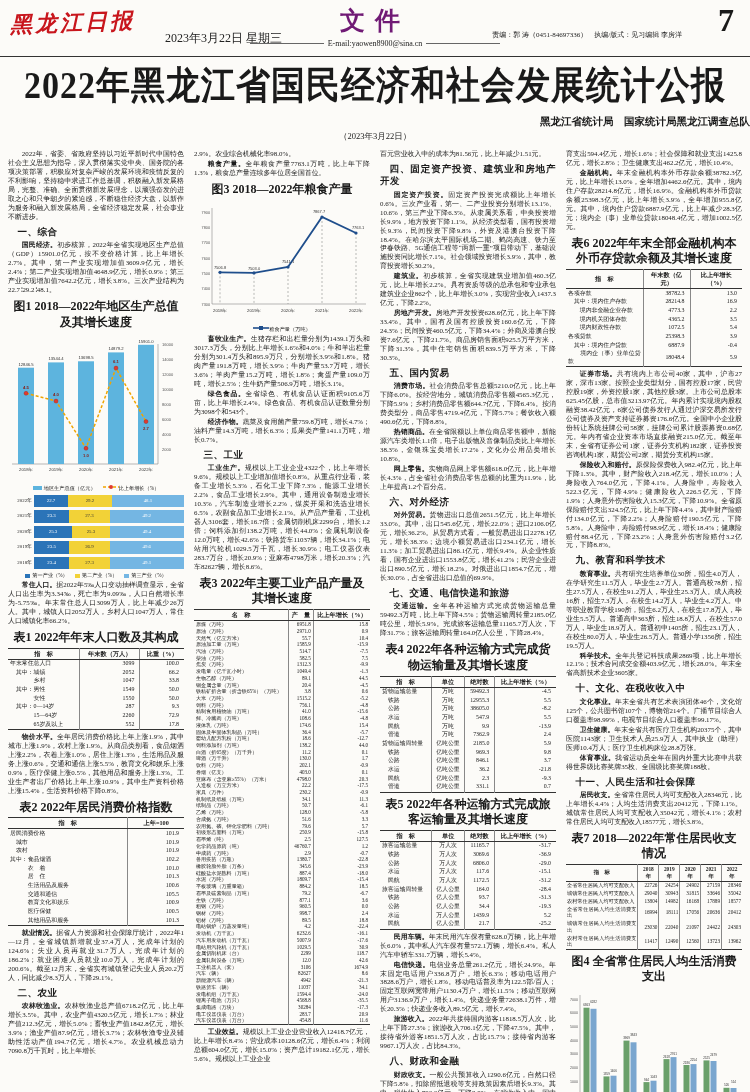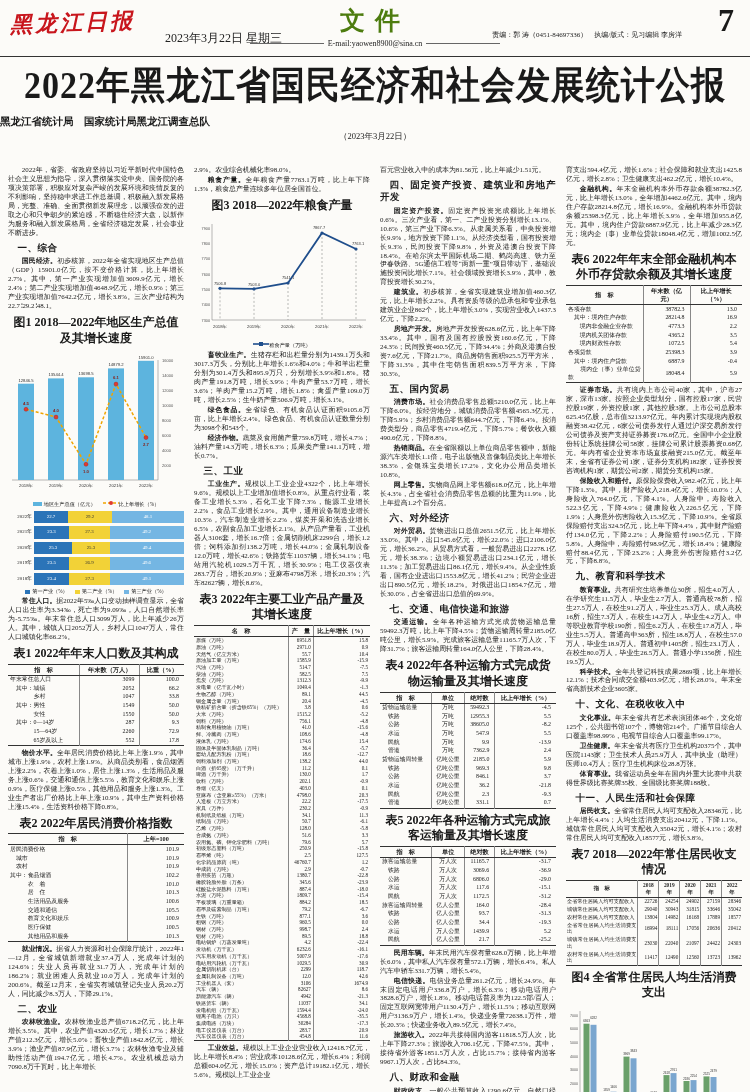--- a/index.html
+++ b/index.html
@@ -4,30 +4,30 @@
 <style>
   html,body{margin:0;padding:0;background:#e8e8e4;}
   .page{position:relative;width:750px;height:1092px;margin:0 auto;background:#fcfbf8;color:#1a1a1a;
         font-family:"Liberation Serif",serif;overflow:hidden;}
   
   .hdr{position:relative;height:56px;border-bottom:1.5px solid #333;}
   .masthead{position:absolute;left:10px;top:8px;color:#c8161d;font-size:22px;font-weight:bold;
             font-style:italic;letter-spacing:3px;transform:rotate(-2deg);}
   .hdr-date{position:absolute;left:165px;top:30px;font-size:12px;color:#222;text-align:center;}
   .hdr-center{position:absolute;left:250px;top:4px;width:250px;text-align:center;}
-  .hdr-section{color:#4d7c0f;font-size:25px;font-weight:bold;letter-spacing:10px;}
+  .hdr-section{color:#701a75;font-size:25px;font-weight:bold;letter-spacing:10px;}
   .hdr-mail{display:flex;align-items:center;gap:4px;font-size:8px;color:#222;margin-top:2px;}
   .hdr-mail:before,.hdr-mail:after{content:"";flex:1;border-top:1px solid #666;}
   .hdr-editors{position:absolute;right:68px;top:30px;font-size:7px;color:#222;}
   .hdr-page{position:absolute;right:16px;top:2px;font-size:32px;font-weight:bold;}
   
   .headline{font-size:34px;font-weight:900;text-align:center;letter-spacing:1px;margin:6px 6px 0;
             transform:scaleY(1.12);}
-  .byline{text-align:left;font-size:10.5px;font-weight:bold;margin-top:6px;}
-  .dateline{text-align:center;font-size:8.5px;margin:2px 0 19px;}
+  .byline{text-align:right;font-size:10.5px;font-weight:bold;margin-top:6px;}
+  .dateline{text-align:center;font-size:8.5px;margin:2px 0 3px;}
   
   .cols{display:flex;gap:10px;padding:4px 8px 0;}
   .col{flex:0 0 176px;width:176px;height:950px;overflow:hidden;font-size:6.9px;line-height:1.3;
        text-align:justify;}
   .p{margin:0 0 1px;text-indent:2em;}
   .cont{text-indent:0;}
   .lead{font-weight:bold;}
   .sec{font-size:9.5px;font-weight:bold;margin:4px 0 3px;text-indent:1em;letter-spacing:.5px;}
   .fig-title,.tbl-title{font-size:12px;font-weight:bold;text-align:center;margin:4px 0 2px;}
   

